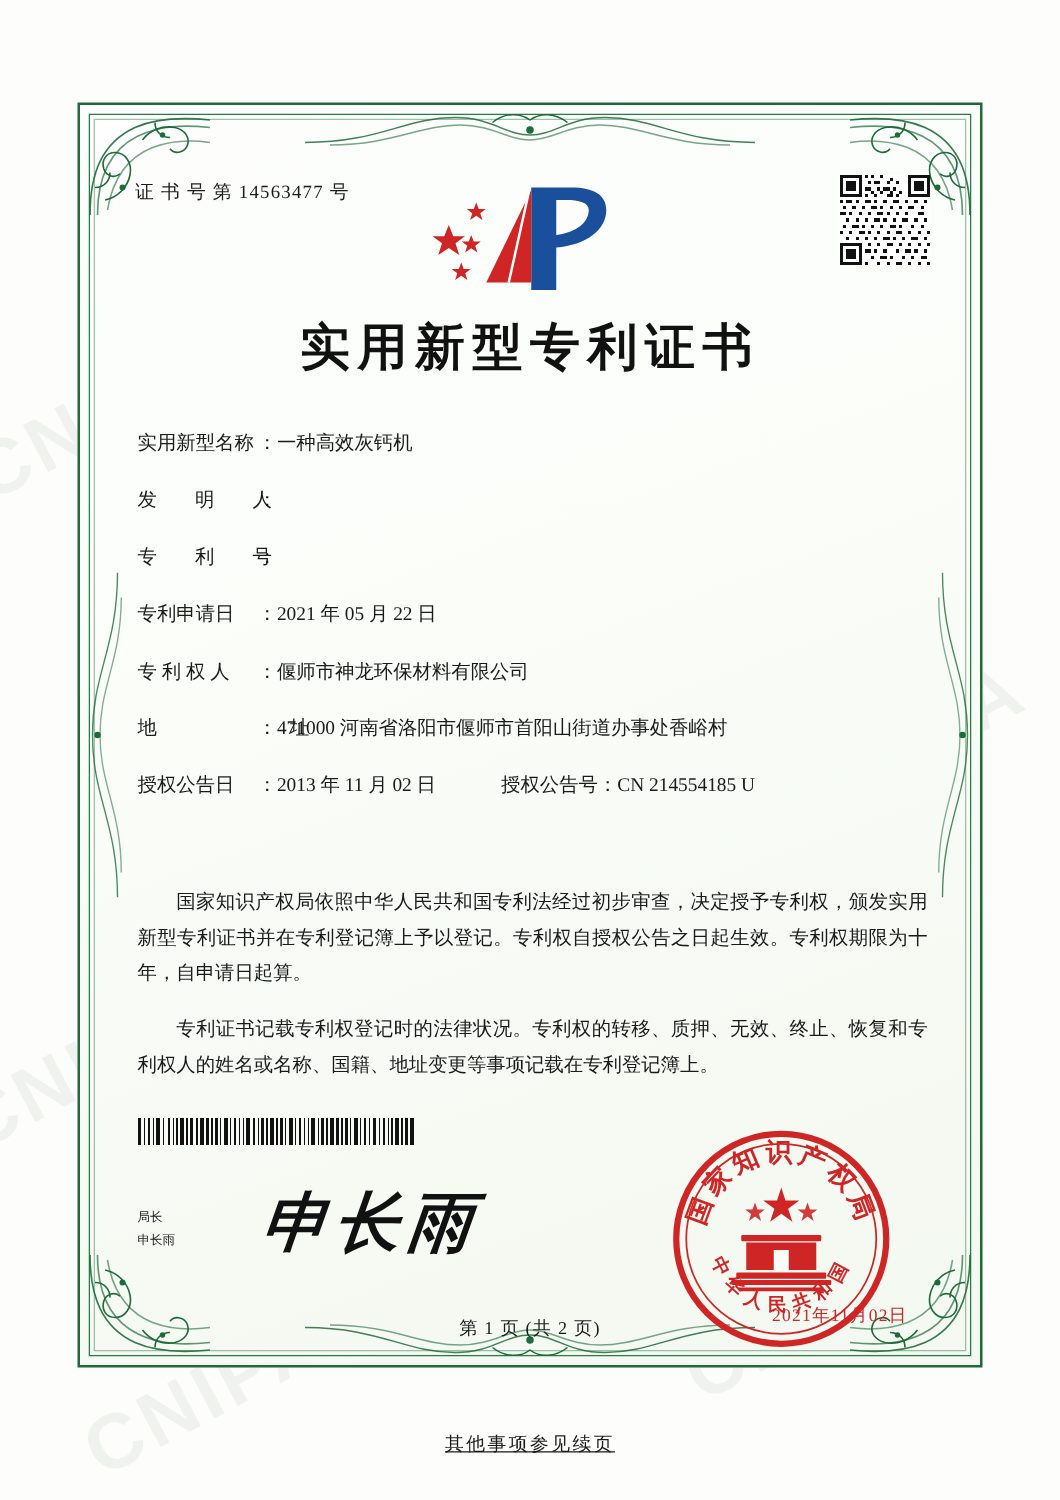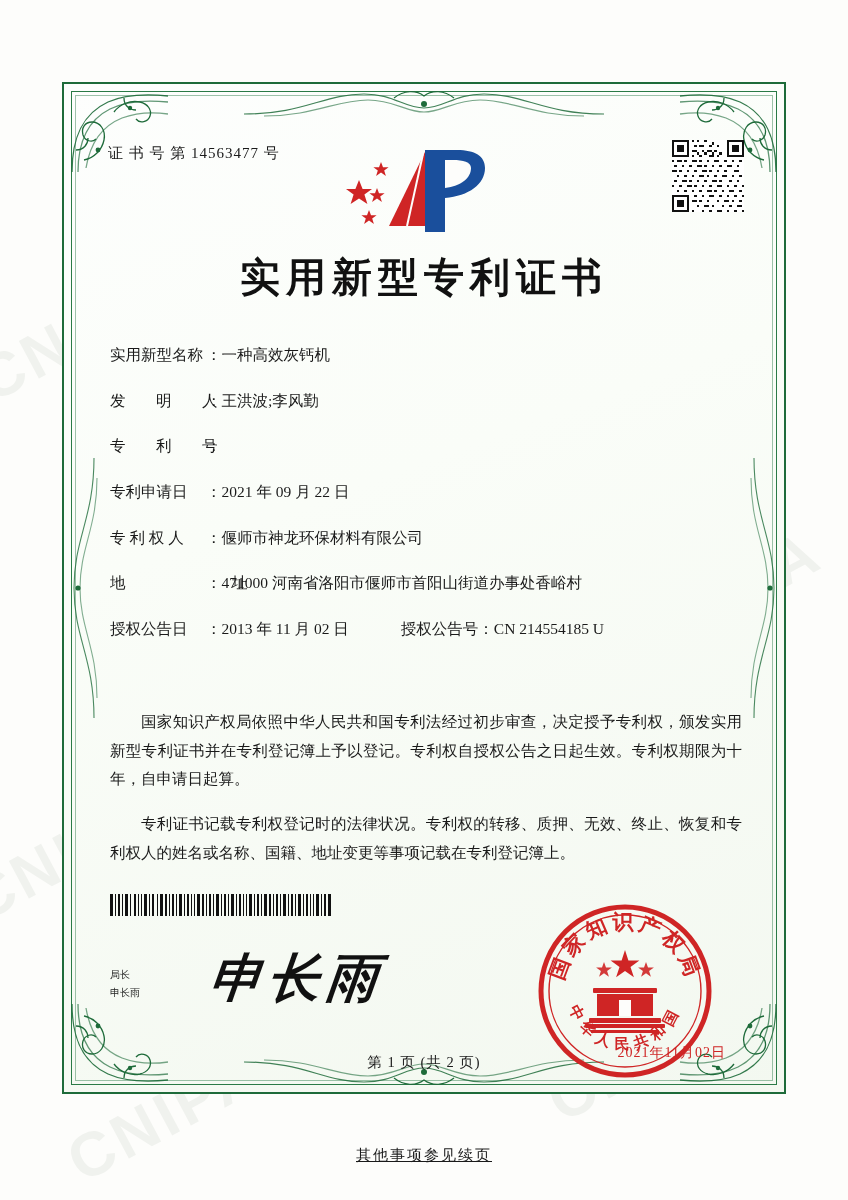--- a/index.html
+++ b/index.html
@@ -530,32 +530,31 @@
 
       <div class="field-row">
         <span class="field-label">实用新型名称</span>
         <span class="field-label-colon">：</span>
         <span class="field-value">一种高效灰钙机</span>
       </div>
 
       <div class="field-row">
         <span class="field-label sp1">发　明　人</span>
         <span class="field-label-colon">：</span>
-        <span class="field-value">王洪波;李风勤</span>
       </div>
 
       <div class="field-row">
         <span class="field-label sp1">专　利　号</span>
         <span class="field-label-colon">：</span>
       </div>
 
       <div class="field-row">
         <span class="field-label">专利申请日</span>
         <span class="field-label-colon">：</span>
-        <span class="field-value">2021 年 09 月 22 日</span>
+        <span class="field-value">2021 年 05 月 22 日</span>
       </div>
 
       <div class="field-row">
         <span class="field-label">专 利 权 人</span>
         <span class="field-label-colon">：</span>
         <span class="field-value">偃师市神龙环保材料有限公司</span>
       </div>
 
       <div class="field-row">
         <span class="field-label sp2">地　　　址</span>

